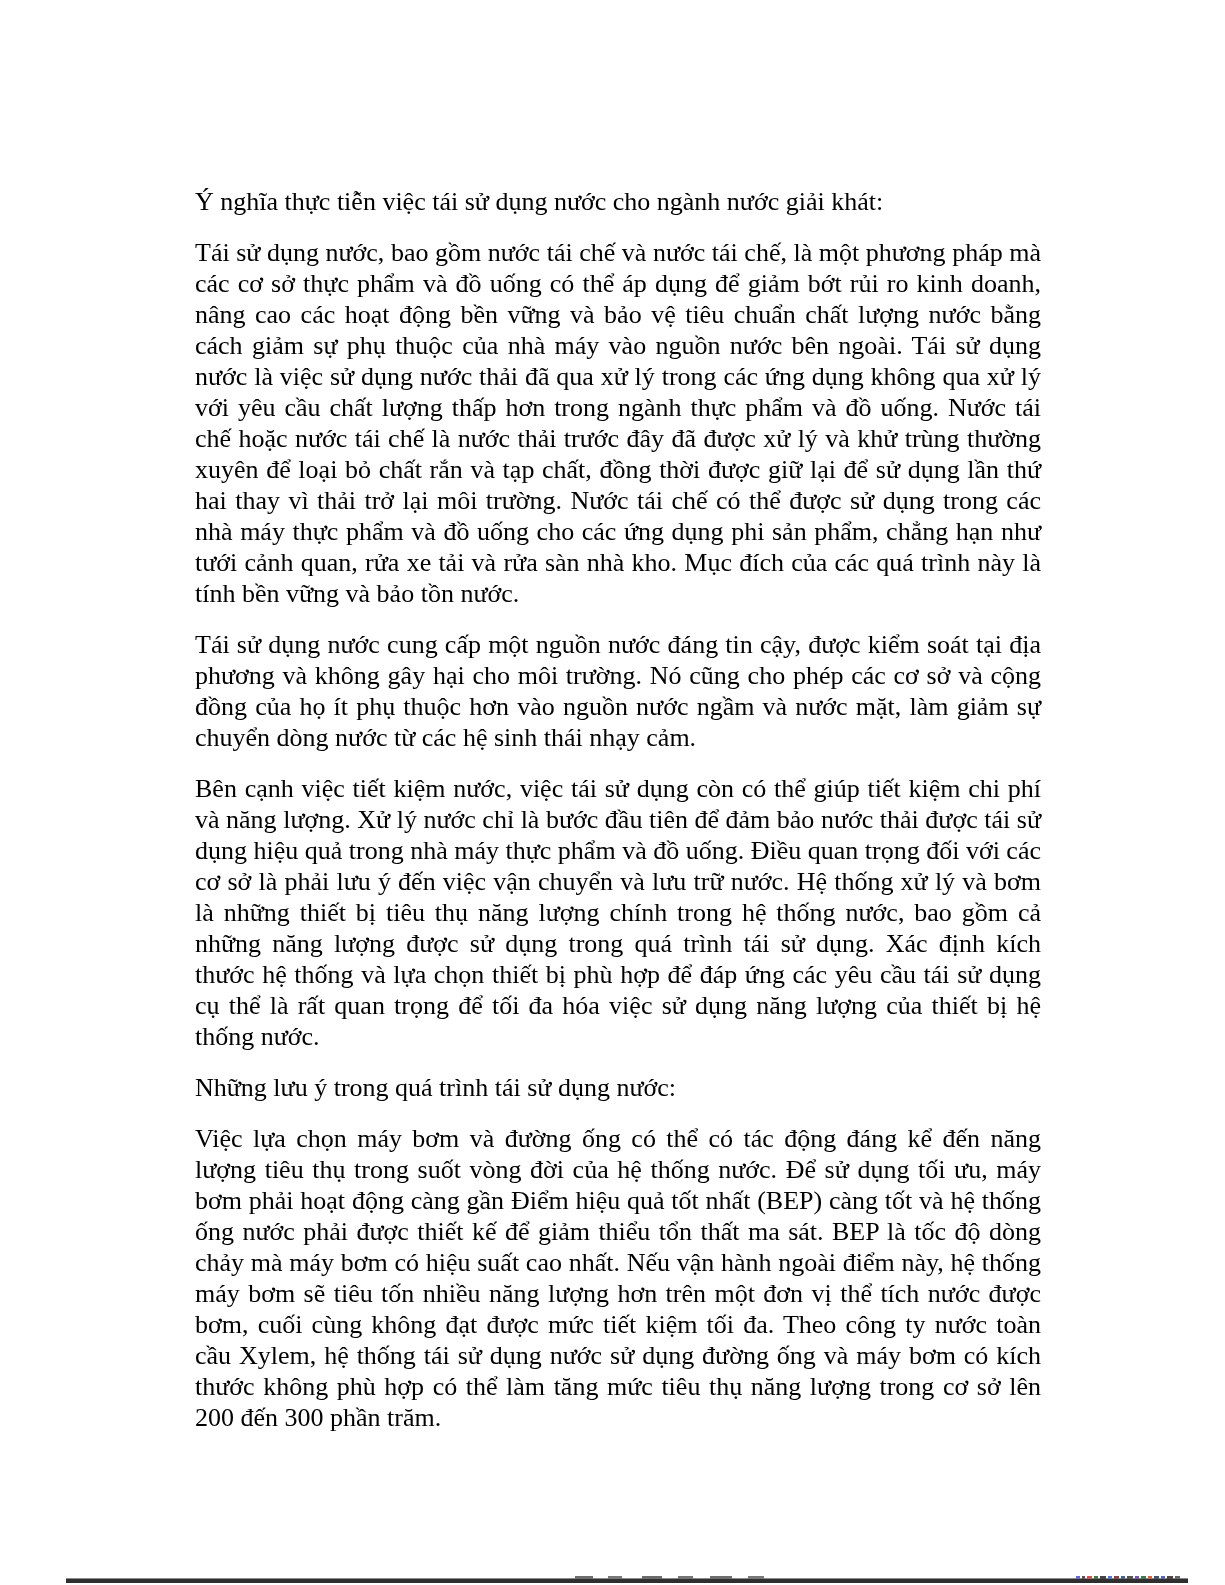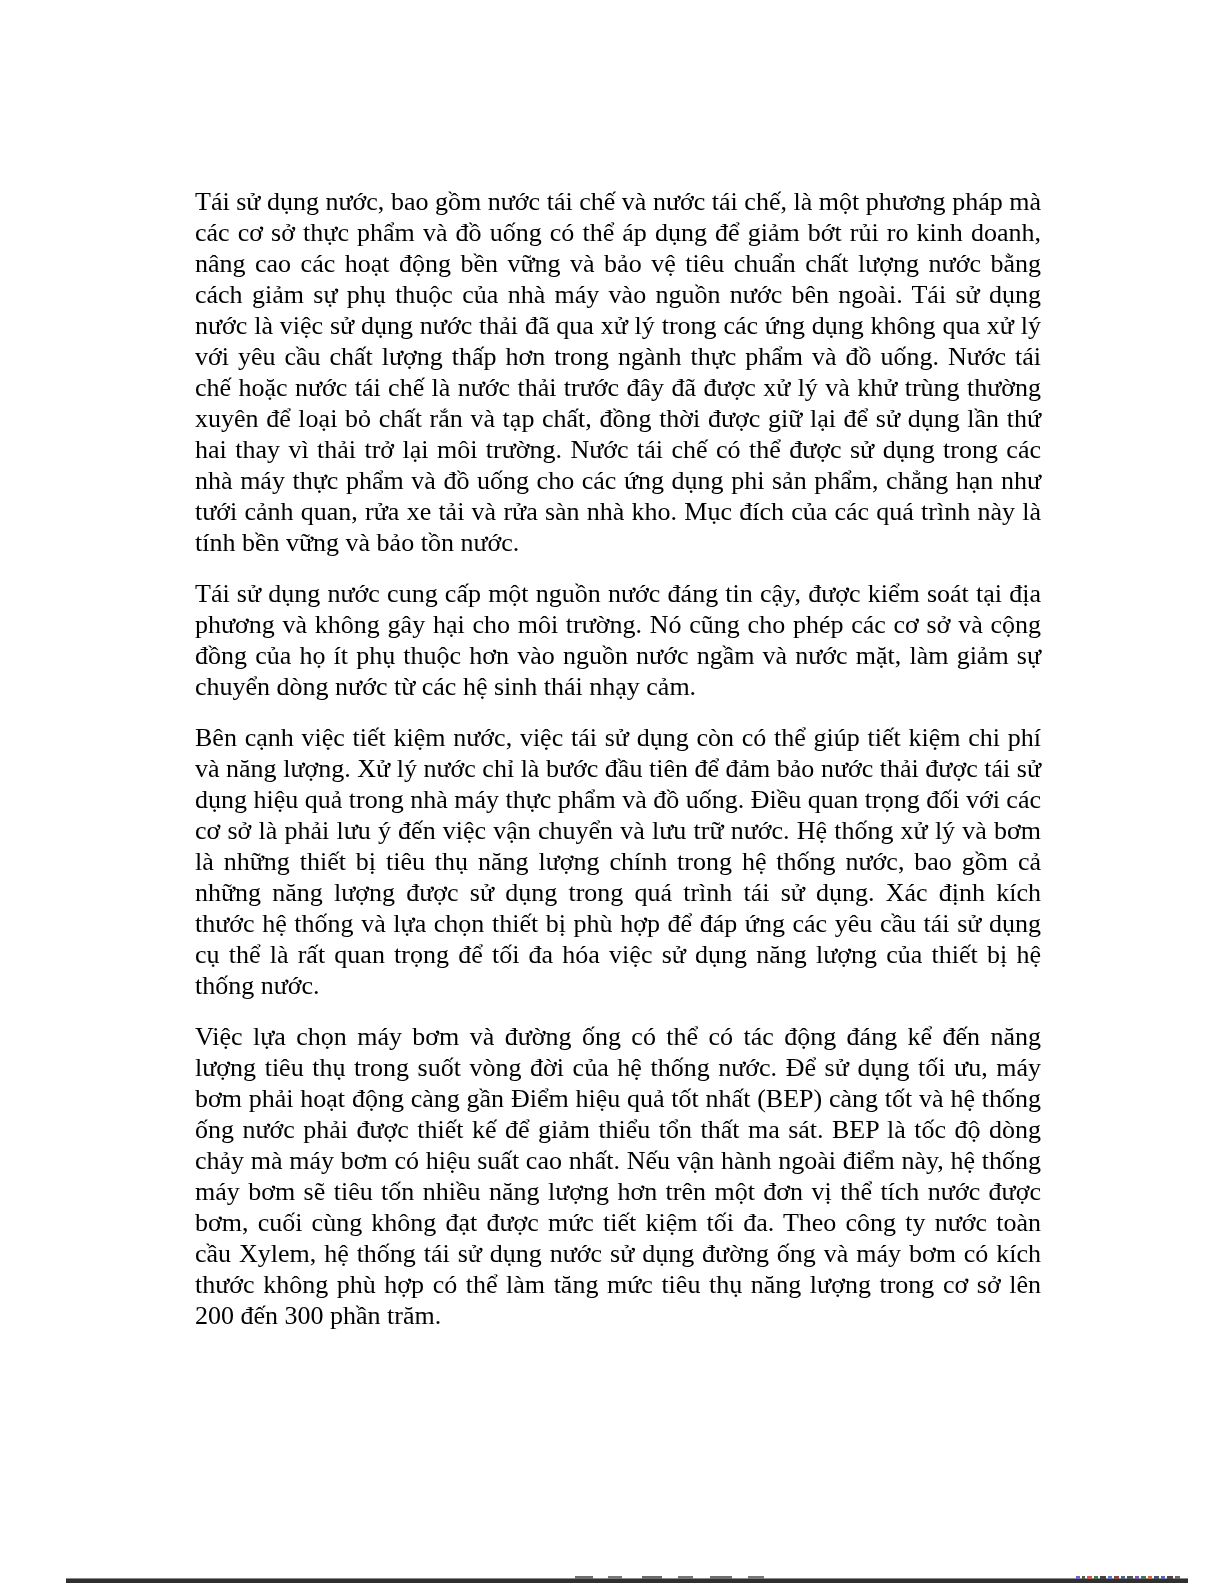--- a/index.html
+++ b/index.html
@@ -56,23 +56,25 @@
     position: absolute;
     height: 3px;
     top: 1576px;
   }
 </style>
 </head>
 <body>
 
 <div class="page">
   <div class="doc-body">
+      <p class="heading">Ý nghĩa thực tiễn việc tái sử dụng nước cho ngành nước giải khát:</p>
       <p class="paragraph">Tái sử dụng nước, bao gồm nước tái chế và nước tái chế, là một phương pháp mà các cơ sở thực phẩm và đồ uống có thể áp dụng để giảm bớt rủi ro kinh doanh, nâng cao các hoạt động bền vững và bảo vệ tiêu chuẩn chất lượng nước bằng cách giảm sự phụ thuộc của nhà máy vào nguồn nước bên ngoài. Tái sử dụng nước là việc sử dụng nước thải đã qua xử lý trong các ứng dụng không qua xử lý với yêu cầu chất lượng thấp hơn trong ngành thực phẩm và đồ uống. Nước tái chế hoặc nước tái chế là nước thải trước đây đã được xử lý và khử trùng thường xuyên để loại bỏ chất rắn và tạp chất, đồng thời được giữ lại để sử dụng lần thứ hai thay vì thải trở lại môi trường. Nước tái chế có thể được sử dụng trong các nhà máy thực phẩm và đồ uống cho các ứng dụng phi sản phẩm, chẳng hạn như tưới cảnh quan, rửa xe tải và rửa sàn nhà kho. Mục đích của các quá trình này là tính bền vững và bảo tồn nước.</p>
       <p class="paragraph">Tái sử dụng nước cung cấp một nguồn nước đáng tin cậy, được kiểm soát tại địa phương và không gây hại cho môi trường. Nó cũng cho phép các cơ sở và cộng đồng của họ ít phụ thuộc hơn vào nguồn nước ngầm và nước mặt, làm giảm sự chuyển dòng nước từ các hệ sinh thái nhạy cảm.</p>
       <p class="paragraph">Bên cạnh việc tiết kiệm nước, việc tái sử dụng còn có thể giúp tiết kiệm chi phí và năng lượng. Xử lý nước chỉ là bước đầu tiên để đảm bảo nước thải được tái sử dụng hiệu quả trong nhà máy thực phẩm và đồ uống. Điều quan trọng đối với các cơ sở là phải lưu ý đến việc vận chuyển và lưu trữ nước. Hệ thống xử lý và bơm là những thiết bị tiêu thụ năng lượng chính trong hệ thống nước, bao gồm cả những năng lượng được sử dụng trong quá trình tái sử dụng. Xác định kích thước hệ thống và lựa chọn thiết bị phù hợp để đáp ứng các yêu cầu tái sử dụng cụ thể là rất quan trọng để tối đa hóa việc sử dụng năng lượng của thiết bị hệ thống nước.</p>
+      <p class="heading">Những lưu ý trong quá trình tái sử dụng nước:</p>
       <p class="paragraph">Việc lựa chọn máy bơm và đường ống có thể có tác động đáng kể đến năng lượng tiêu thụ trong suốt vòng đời của hệ thống nước. Để sử dụng tối ưu, máy bơm phải hoạt động càng gần Điểm hiệu quả tốt nhất (BEP) càng tốt và hệ thống ống nước phải được thiết kế để giảm thiểu tổn thất ma sát. BEP là tốc độ dòng chảy mà máy bơm có hiệu suất cao nhất. Nếu vận hành ngoài điểm này, hệ thống máy bơm sẽ tiêu tốn nhiều năng lượng hơn trên một đơn vị thể tích nước được bơm, cuối cùng không đạt được mức tiết kiệm tối đa. Theo công ty nước toàn cầu Xylem, hệ thống tái sử dụng nước sử dụng đường ống và máy bơm có kích thước không phù hợp có thể làm tăng mức tiêu thụ năng lượng trong cơ sở lên 200 đến 300 phần trăm.</p>
     </div>
   <div class="next-page-bar" style="background: rgb(47, 47, 47);"></div>
 <span class="micro-mark" style="left: 575px; width: 18px; background: rgb(110, 110, 110);"></span>
     <span class="micro-mark" style="left: 608px; width: 14px; background: rgb(120, 120, 120);"></span>
     <span class="micro-mark" style="left: 642px; width: 20px; background: rgb(106, 106, 106);"></span>
     <span class="micro-mark" style="left: 678px; width: 15px; background: rgb(117, 117, 117);"></span>
     <span class="micro-mark" style="left: 710px; width: 22px; background: rgb(110, 110, 110);"></span>
     <span class="micro-mark" style="left: 748px; width: 16px; background: rgb(120, 120, 120);"></span>
     <span class="micro-mark" style="left: 1076px; width: 4px; background: rgb(102, 102, 204);"></span>

